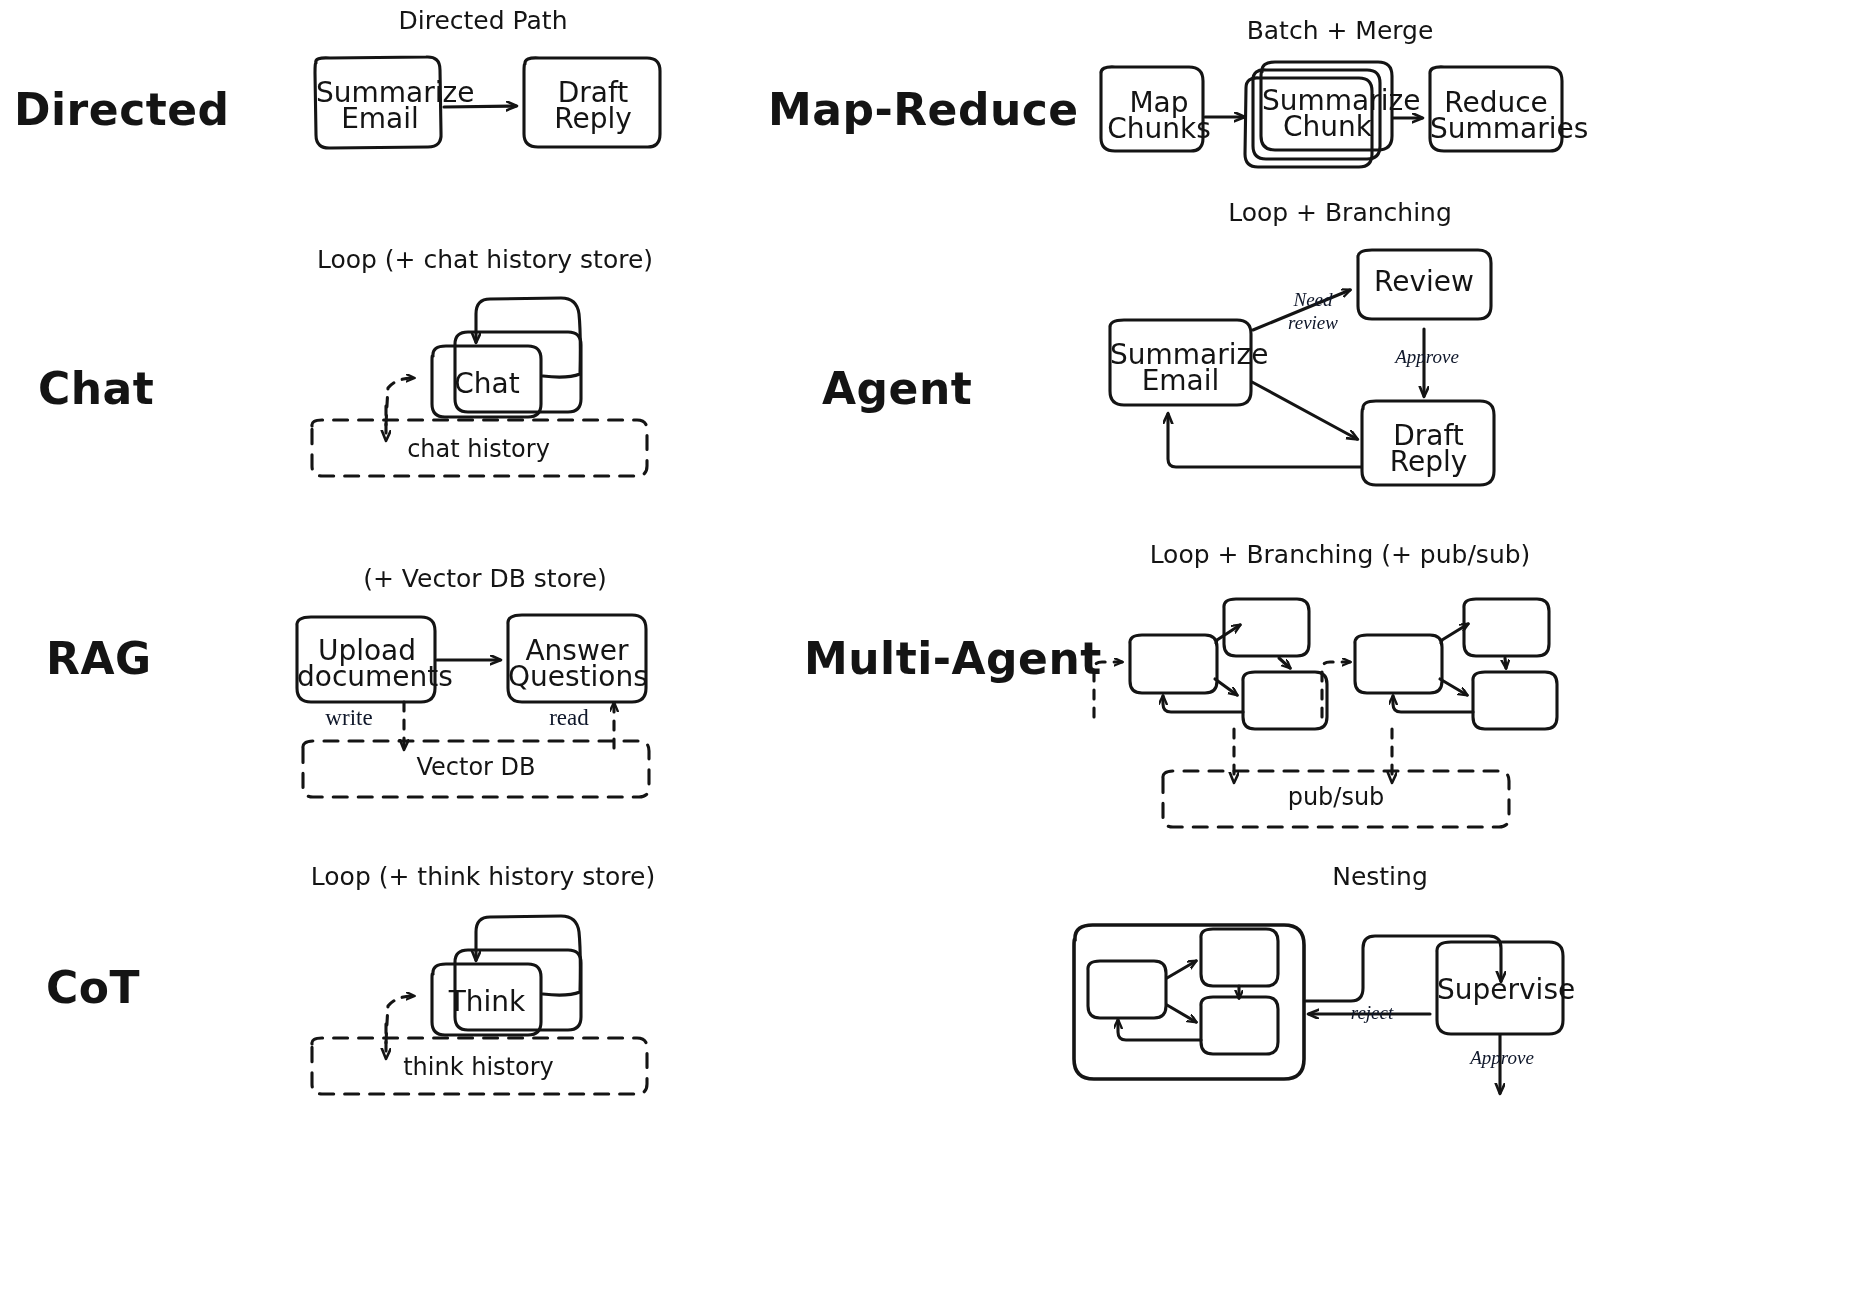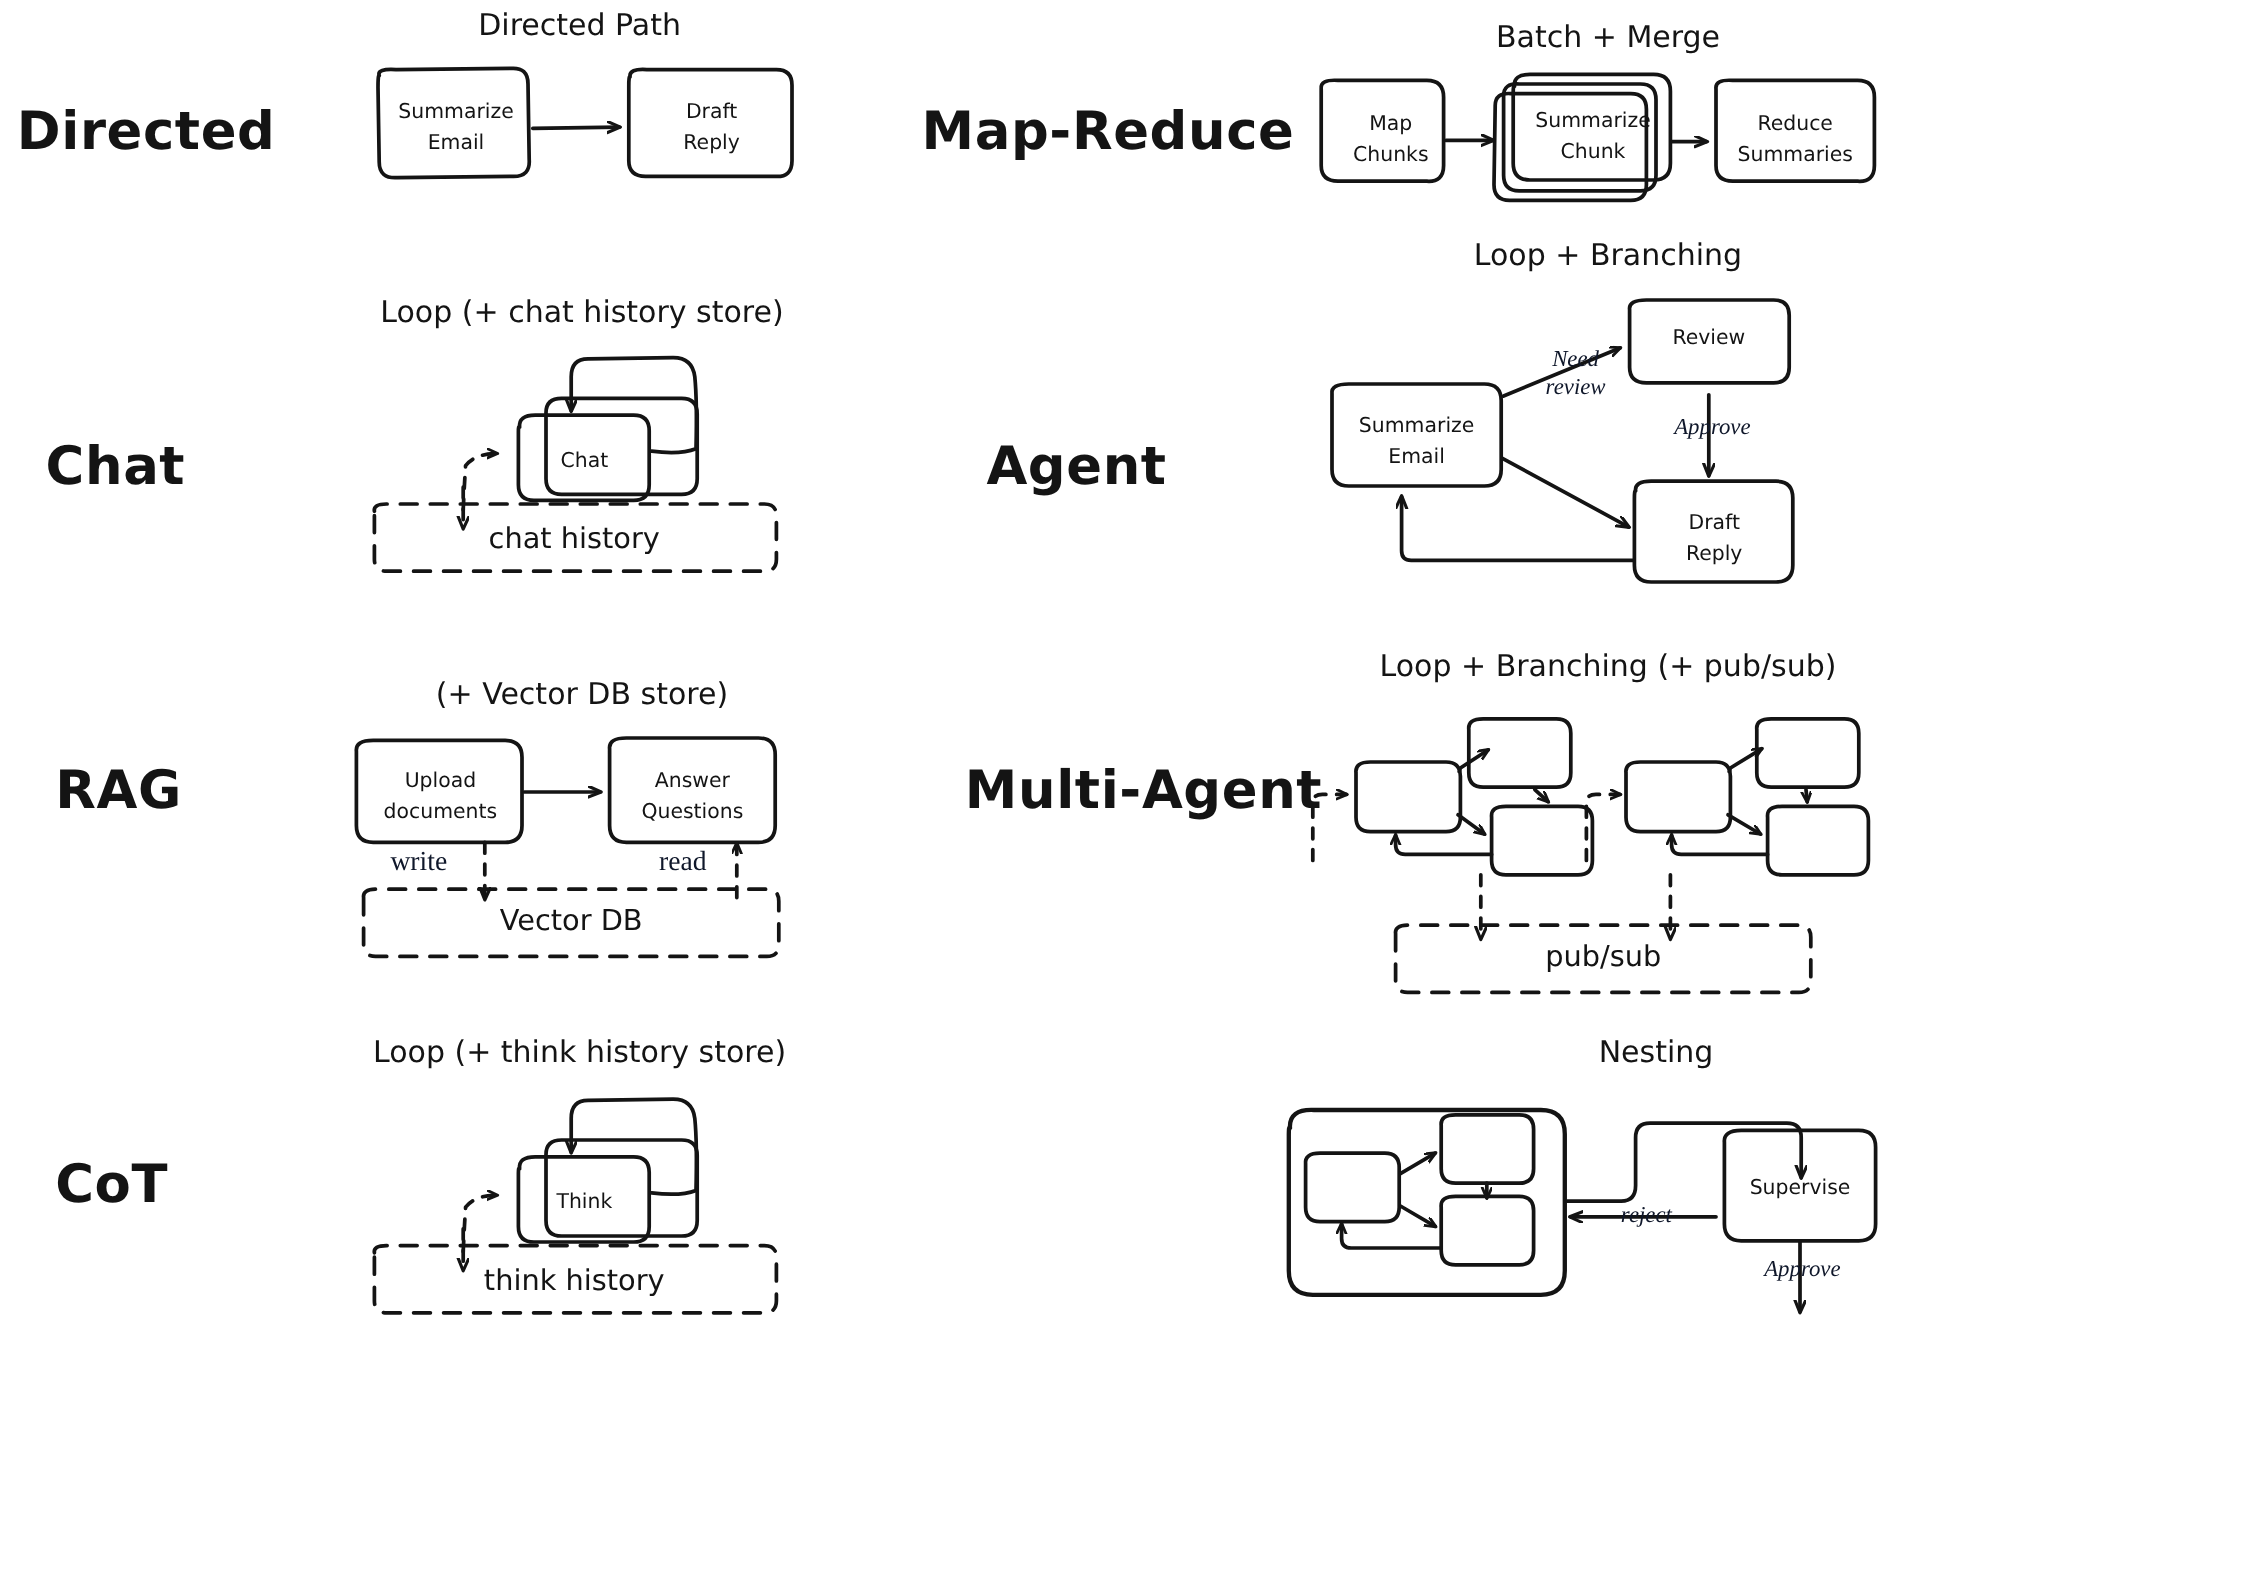--- a/index.html
+++ b/index.html
@@ -39,21 +39,21 @@
     position: absolute;
     font-family: "DejaVu Sans", sans-serif;
     font-size: 25px;
     white-space: nowrap;
     color: #141414;
     text-align: center;
   }
   .node-label {
     position: absolute;
     font-family: "DejaVu Sans", sans-serif;
-    font-size: 17px;
+    font-size: 28px;
     line-height: 26px;
     text-align: center;
     white-space: pre-line;
     color: #141414;
     pointer-events: none;
   }
   .store-label {
     position: absolute;
     font-family: "DejaVu Sans", sans-serif;
     font-size: 24px;

